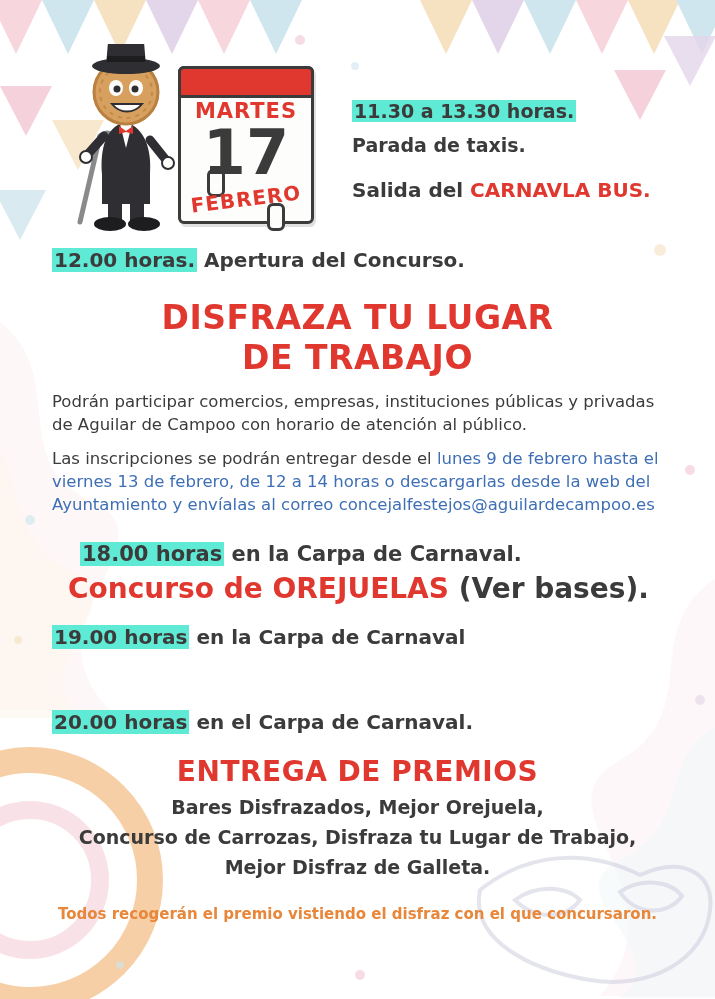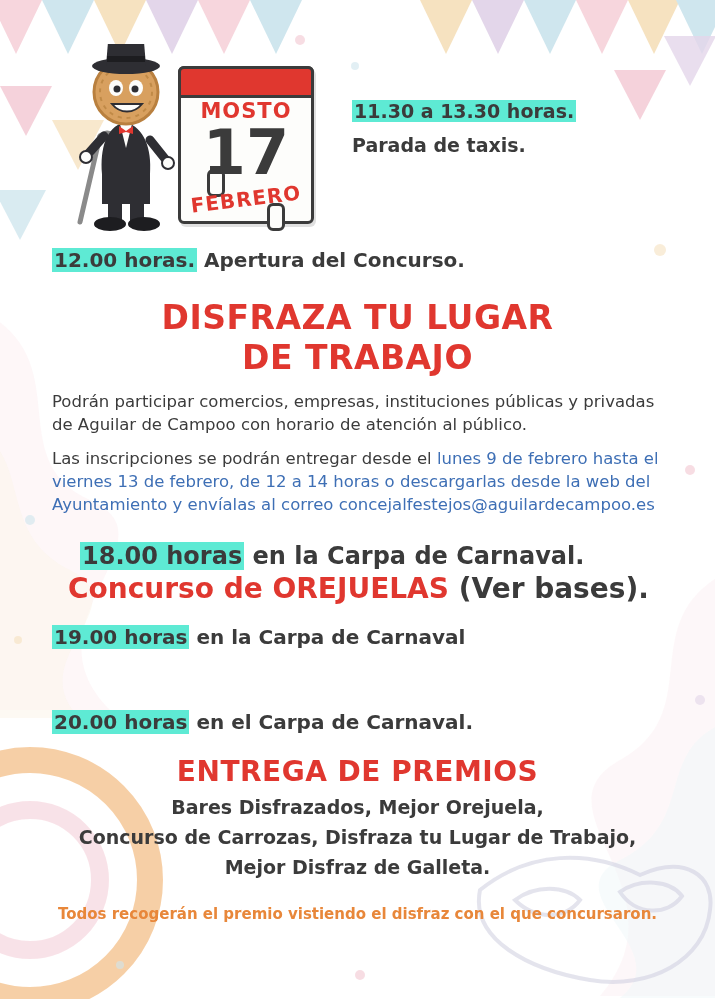--- a/index.html
+++ b/index.html
@@ -168,21 +168,21 @@
     left: 52px;
     width: 620px;
     font-size: 16.5px;
     line-height: 23px;
     color: #3b3b3b;
   }
   .para.p1 { top: 390px; }
   .para.p2 { top: 447px; color: #3e6fb5; }
   .para.p2 .k { color: #3b3b3b; }
 
-  .l-18 { left: 52px; top: 542px; font-size: 24px; padding-left: 28px; }
+  .l-18 { left: 52px; top: 542px; font-size: 21px; padding-left: 28px; }
   .l-18b { left: 68px; top: 572px; font-size: 28px; }
   .l-19 { left: 52px; top: 625px; font-size: 20px; }
   .l-19b { left: 52px; top: 656px; font-size: 20px; }
   .l-20 { left: 52px; top: 710px; font-size: 20px; }
 
   .title.t2 {
     top: 752px;
     font-size: 28px;
   }
 
@@ -272,21 +272,21 @@
   </div>
 
   <div class="content">
 
     <div class="mascot-wrap">
 
       <div class="cal">
         <div class="cal-top"></div>
         <div class="cal-ring r1"></div>
         <div class="cal-ring r2"></div>
-        <div class="cal-weekday">MOSTO</div>
+        <div class="cal-weekday">MARTES</div>
         <div class="cal-day">17</div>
         <div class="cal-month">FEBRERO</div>
       </div>
 
       <svg class="mascot" viewBox="0 0 130 190">
 
         <path d="M38,92 L18,178" stroke="#8a8a8a" stroke-width="5" stroke-linecap="round" fill="none"></path>
         <path d="M38,92 C48,84 56,94 47,100" stroke="#8a8a8a" stroke-width="5" fill="none" stroke-linecap="round"></path>
 
         <path d="M62,78 C44,84 38,104 40,130 L40,160 L88,160 L88,130 C90,104 82,84 64,78 Z" fill="#2e2e33"></path>
@@ -320,20 +320,23 @@
         <ellipse cx="64" cy="22" rx="34" ry="8" fill="#2e2e33"></ellipse>
         <path d="M44,22 L46,-2 L82,-2 L84,22 Z" fill="#2e2e33"></path>
         <rect x="45" y="12" width="38" height="6" fill="#1d1d20"></rect>
       </svg>
     </div>
 
     <div class="line t-hand r1 dark">
       <span class="hl-y">11.30 a 13.30  horas.</span>
     </div>
     <div class="line t-hand r2 dark">Parada de taxis.</div>
+    <div class="line t-hand r3 dark">
+      <span>Salida del </span><span class="red">CARNAVLA BUS.</span>
+    </div>
 
     <div class="line t-hand l-apertura dark">
       <span class="hl-y">12.00 horas.</span><span> Apertura del Concurso.</span>
     </div>
 
     <div class="title t1">
       <div>DISFRAZA TU LUGAR</div>
       <div>DE TRABAJO</div>
     </div>
 

